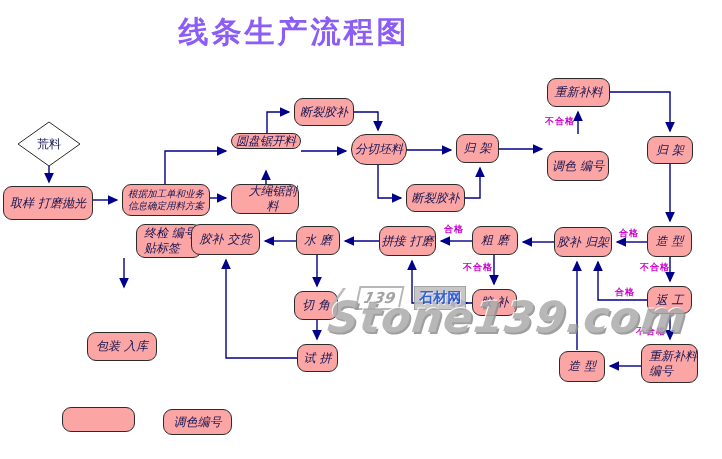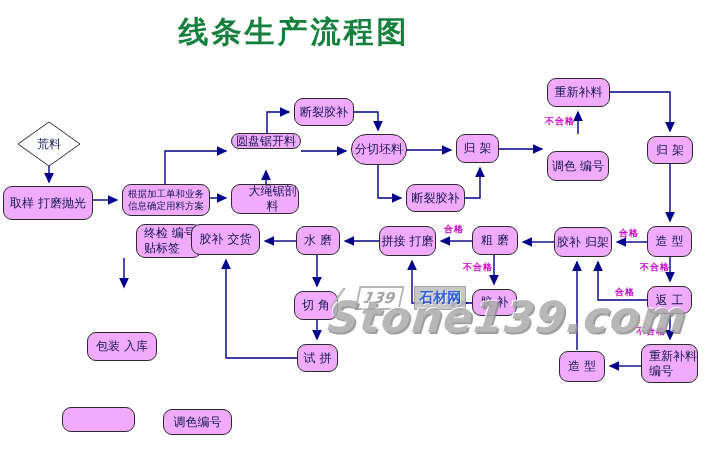--- a/index.html
+++ b/index.html
@@ -8,29 +8,29 @@
   }
   html,body{margin:0;padding:0;background:#fff;}
   #canvas{
     position:relative;width:722px;height:459px;background:#fff;
     font-family:"DejaVu Sans","Liberation Sans",sans-serif;
     overflow:hidden;
   }
   #title{
     position:absolute;left:0;top:12px;width:588px;text-align:center;
     font-family:"Liberation Serif","DejaVu Serif",serif;
-    font-size:30px;font-weight:600;letter-spacing:3px;color:#15803d;
+    font-size:30px;font-weight:600;letter-spacing:3px;color:#8b5cf6;
   }
   svg.wires{position:absolute;left:0;top:0;z-index:1;}
   .node{
-    position:absolute;z-index:3;background:#f0abfc;
+    position:absolute;z-index:3;background:#fca5a5;
     border:1px solid var(--border);border-radius:9px;
     display:flex;align-items:center;justify-content:center;
     font-size:12px;color:var(--text);line-height:1.25;
-    white-space:pre-line;text-align:center;box-sizing:border-box;
+    white-space:pre-line;text-align:center;box-sizing:border-box;font-style:italic;
   }
   .node.small{font-size:9.5px;}
   .node.leftalign{justify-content:flex-start;text-align:left;padding-left:7px;}
   .diamond{position:absolute;z-index:3;}
   .diamond .dlabel{
     position:absolute;left:0;top:0;width:100%;height:100%;
     display:flex;align-items:center;justify-content:center;
     font-size:12px;color:var(--text);
   }
   .edge-label{

